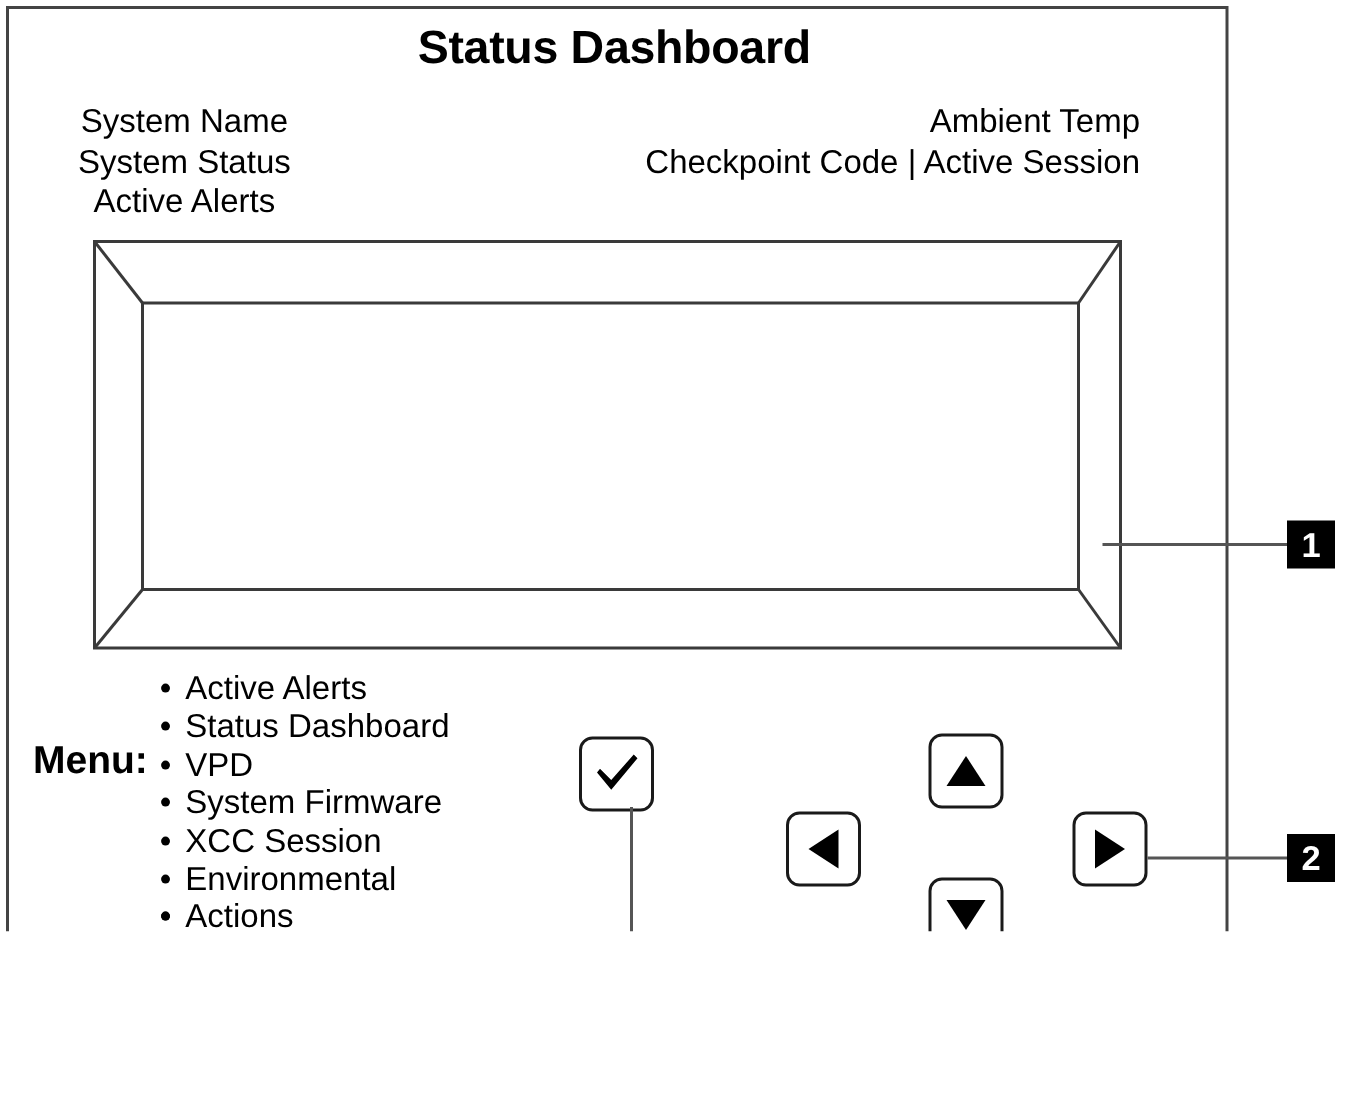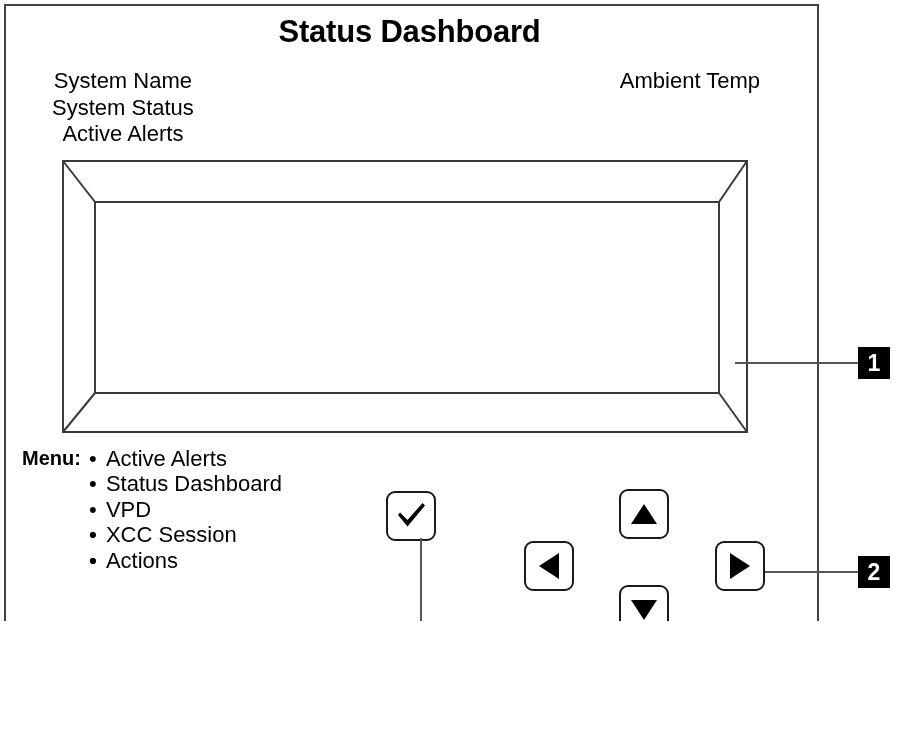--- a/index.html
+++ b/index.html
@@ -77,25 +77,26 @@
 
   
   .menu-wrap {
     position: absolute;
     left: 22px;
     top: 446px;
     display: flex;
     align-items: flex-start;
   }
   .menu-label {
-    font-size: 20px;
+    font-size: 26px;
     font-weight: bold;
     line-height: 25.4px;
     white-space: nowrap;
     padding-right: 8px;
+    margin-top: 48px;
   }
   .menu-list {
     margin: 0;
     padding: 0;
     list-style: none;
   }
   .menu-item {
     font-size: 22px;
     line-height: 25.4px;
     white-space: nowrap;
@@ -170,20 +171,21 @@
   <div class="panel-title">Status Dashboard</div>
 
   <div class="hdr-left">
     <span class="hdr-line">System Name</span>
     <span class="hdr-line">System Status</span>
     <span class="hdr-line">Active Alerts</span>
   </div>
 
   <div class="hdr-right">
     <span class="hdr-line">Ambient Temp</span>
+    <span class="hdr-line">Checkpoint Code | Active Session</span>
   </div>
 
   <div class="lcd">
     <svg width="692" height="279" viewBox="0 0 692 279" xmlns="http://www.w3.org/2000/svg">
 
       <polygon points="4,4 688,4 688,275 4,275" fill="#ffffff" stroke="#3a3a3a" stroke-width="2"></polygon>
 
       <rect x="36" y="45" width="624" height="191" fill="#ffffff" stroke="#3a3a3a" stroke-width="2"></rect>
 
       <line x1="4" y1="4" x2="36" y2="45" stroke="#3a3a3a" stroke-width="2"></line>
@@ -203,27 +205,29 @@
       <li class="menu-item">
         <span class="bullet">•</span>
         <span>Status Dashboard</span>
       </li>
       <li class="menu-item">
         <span class="bullet">•</span>
         <span>VPD</span>
       </li>
       <li class="menu-item">
         <span class="bullet">•</span>
+        <span>System Firmware</span>
       </li>
       <li class="menu-item">
         <span class="bullet">•</span>
         <span>XCC Session</span>
       </li>
       <li class="menu-item">
         <span class="bullet">•</span>
+        <span>Environmental</span>
       </li>
       <li class="menu-item">
         <span class="bullet">•</span>
       </li>
       <li class="menu-item">
         <span class="bullet">•</span>
         <span>Actions</span>
       </li>
     </ul>
   </div>

